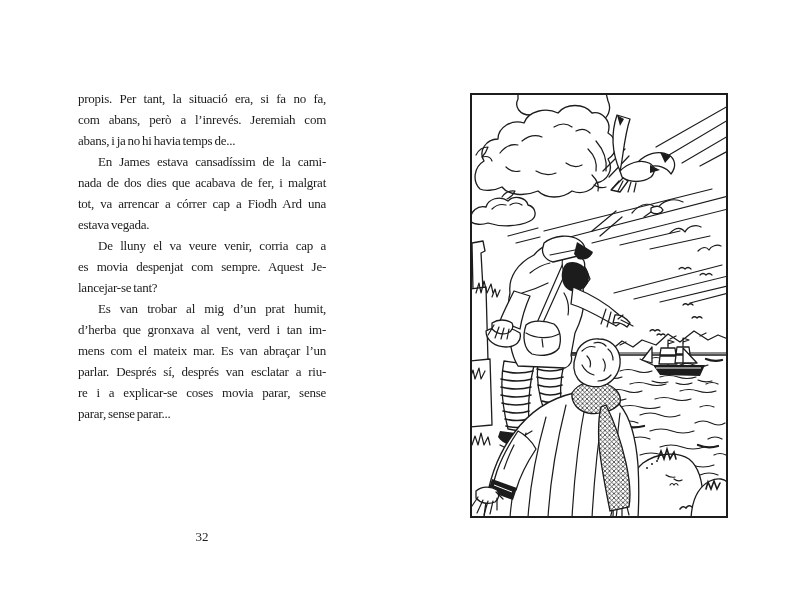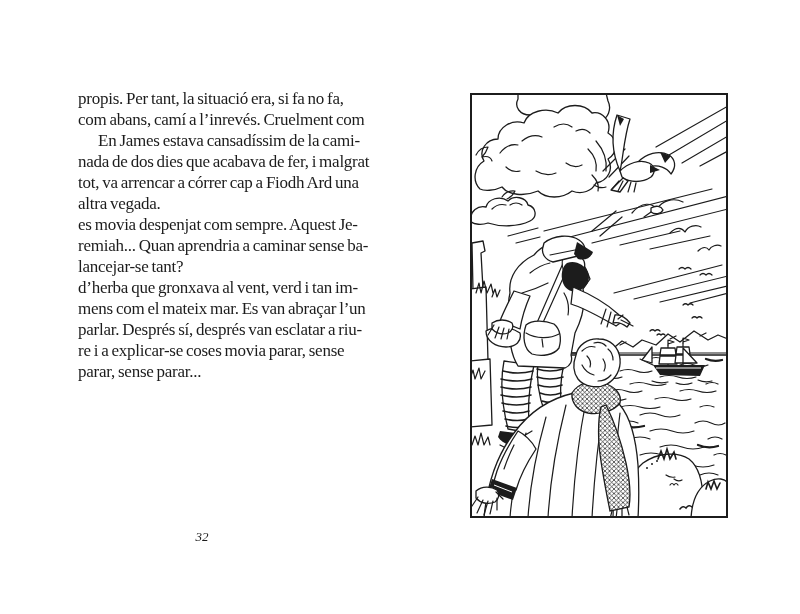--- a/index.html
+++ b/index.html
@@ -3,56 +3,58 @@
 <meta charset="utf-8">
 <style>
   * { margin:0; padding:0; box-sizing:border-box; }
   html,body { background:#ffffff; }
   .page {
     position:relative; width:800px; height:614px; background:#ffffff;
     font-family:"Liberation Serif","DejaVu Serif",serif; color:#1c1c1c; overflow:hidden;
   }
   .text-block {
     position:absolute; left:78px; top:88px; width:248px;
-    font-size:17px; line-height:21px;
+    font-size:13px; line-height:21px;
     letter-spacing:-0.25px; word-spacing:-1px;
   }
   .tl { height:21px; text-align:justify; text-align-last:justify; text-justify:inter-word; white-space:nowrap; }
   .tl.end { text-align-last:left; }
   .tl.ind { text-indent:20px; }
   .page-number {
     position:absolute; left:78px; top:526px; width:248px;
-    text-align:center; font-size:13px; line-height:21px;font-style:italic;
+    text-align:center; font-size:13px; line-height:21px;
   }
   .illustration {
     position:absolute; left:470px; top:93px; width:258px; height:425px;
   }
   
   .ln { fill:none; stroke:#1c1c1c; stroke-width:1.2; stroke-linecap:round; stroke-linejoin:round; }
   .th { fill:none; stroke:#1c1c1c; stroke-width:2.3; stroke-linecap:round; }
   .wh { fill:#ffffff; stroke:#1c1c1c; stroke-width:1.3; stroke-linejoin:round; }
   .ink { fill:#1c1c1c; stroke:none; }
   .st { fill:none; stroke:#1c1c1c; stroke-width:1.6; stroke-linecap:round; }
 </style>
 </head>
 <body>
 
 <div class="page">
 
   <div>
     <div class="text-block">
         <div class="tl">propis. Per tant, la situació era, si fa no fa,</div>
-        <div class="tl">com abans, camí a l’inrevés. Cruelment com</div>
+        <div class="tl">com abans, però a l’inrevés. Jeremiah com</div>
+        <div class="tl end">abans, i ja no hi havia temps de...</div>
         <div class="tl ind">En James estava cansadíssim de la cami-</div>
         <div class="tl">nada de dos dies que acabava de fer, i malgrat</div>
         <div class="tl">tot, va arrencar a córrer cap a Fiodh Ard una</div>
-        <div class="tl end">altra vegada.</div>
+        <div class="tl end">estava vegada.</div>
+        <div class="tl ind">De lluny el va veure venir, corria cap a</div>
         <div class="tl">es movia despenjat com sempre. Aquest Je-</div>
-        <div class="tl">remiah... Quan aprendria a caminar sense ba-</div>
         <div class="tl end">lancejar-se tant?</div>
+        <div class="tl ind">Es van trobar al mig d’un prat humit,</div>
         <div class="tl">d’herba que gronxava al vent, verd i tan im-</div>
         <div class="tl">mens com el mateix mar. Es van abraçar l’un</div>
         <div class="tl">parlar. Després sí, després van esclatar a riu-</div>
         <div class="tl">re i a explicar-se coses movia parar, sense</div>
         <div class="tl end">parar, sense parar...</div>
       </div>
     <div class="page-number">32</div>
   </div>
 
   <div class="illustration">

